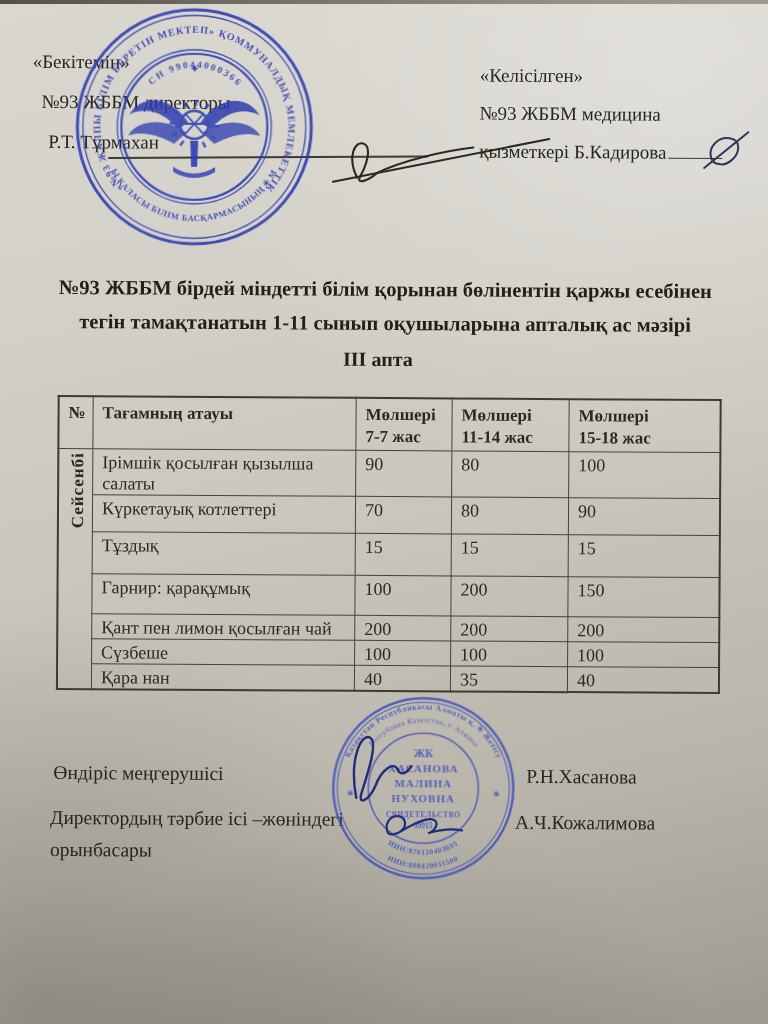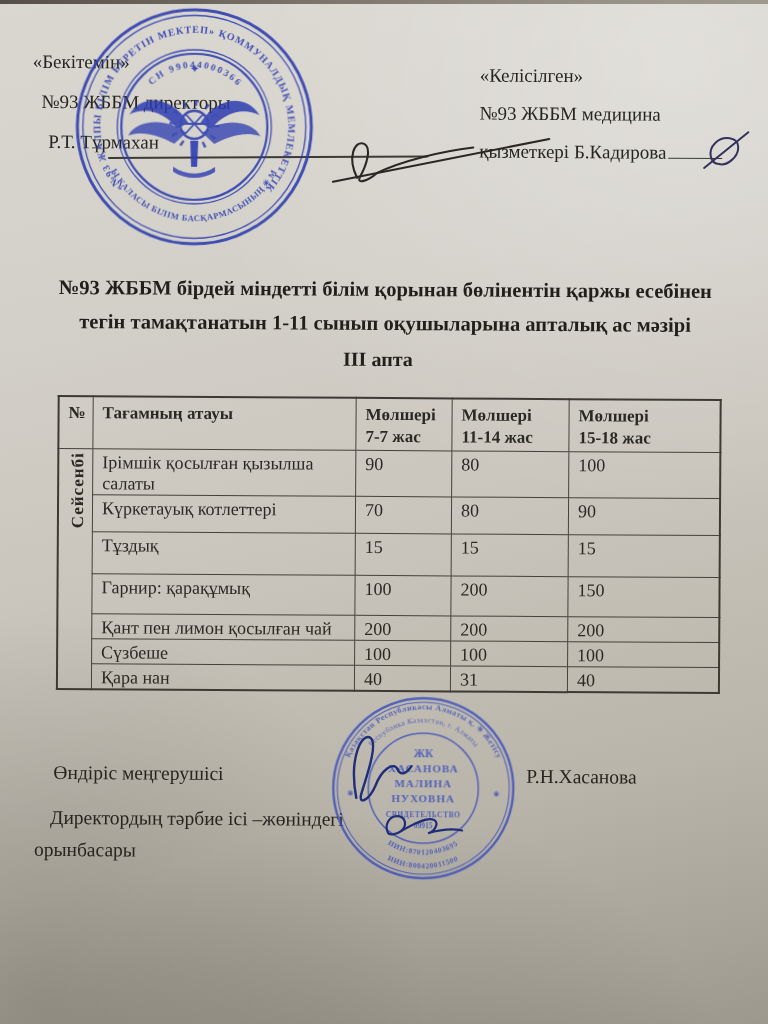--- a/index.html
+++ b/index.html
@@ -186,30 +186,31 @@
       </tr>
       <tr class="br6">
         <td>Сүзбеше</td>
         <td>100</td>
         <td>100</td>
         <td>100</td>
       </tr>
       <tr class="br7">
         <td>Қара нан</td>
         <td>40</td>
-        <td>31</td>
+        <td>35</td>
         <td>40</td>
       </tr>
       </tbody>
     </table>
 
     <div class="ftr" style="left:55px;top:764px;">Өндіріс меңгерушісі</div>
     <div class="ftr" style="left:528px;top:765px;">Р.Н.Хасанова</div>
     <div class="ftr" style="left:52px;top:809px;">Директордың тәрбие ісі –жөніндегі</div>
-    <div class="ftr" style="left:36px;top:841px;">орынбасары</div>
+    <div class="ftr" style="left:52px;top:841px;">орынбасары</div>
+    <div class="ftr" style="left:517px;top:811px;">А.Ч.Кожалимова</div>
 
     <svg class="stamp" style="left:330px;top:693px;opacity:.82;" width="190" height="190" viewBox="-95 -95 190 190">
       <g fill="none" stroke="#3a4ebc">
         <circle r="90" stroke-width="2.4"></circle>
         <circle r="86" stroke-width="1.1"></circle>
         <circle r="55" stroke-width="1.5"></circle>
       </g>
       <defs>
         <path id="ep-top1" d="M -60,54 A 80,80 0 1 1 60,54"></path>
         <path id="ep-top2" d="M -56,38 A 67,67 0 1 1 56,38"></path>

